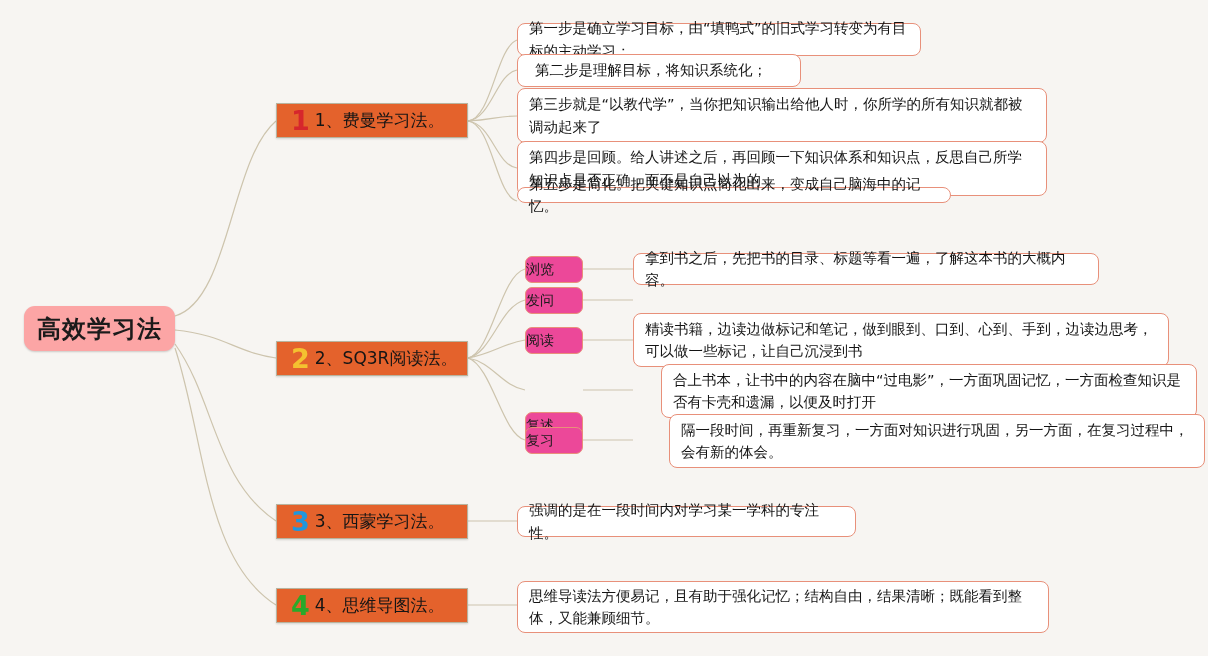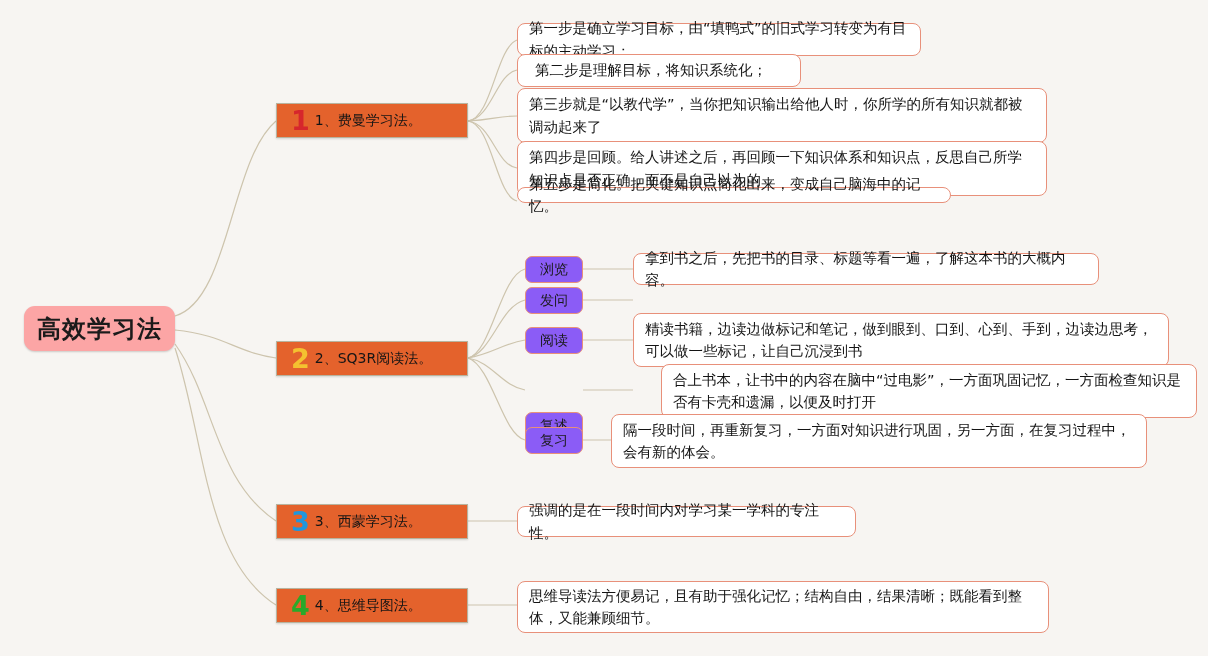--- a/index.html
+++ b/index.html
@@ -32,33 +32,33 @@
     display:flex;align-items:center;
     box-shadow:0 1px 2px rgba(0,0,0,.14);
     box-sizing:border-box;
   }
   .branch .num{
     font-size:27px;font-weight:bold;line-height:1;
     margin-left:14px;margin-right:5px;
     font-family:"DejaVu Sans","Liberation Sans",sans-serif;
   }
   .branch .btxt{
-    font-size:14px;color:#151515;font-weight:500;
+    font-size:17px;color:#151515;font-weight:500;
     font-family:"DejaVu Sans","Liberation Sans",sans-serif;
   }
   #branch-1{top:103px;}
   #branch-2{top:341px;}
   #branch-3{top:504px;}
   #branch-4{top:588px;}
 
   
   .sublabel{
     position:absolute;left:525px;width:58px;height:27px;
-    background:#8b5cf6;border:1.6px solid #e8907a;border-radius:7px;
-    display:flex;align-items:center;justify-content:center;
+    background:#ec4899;border:1.6px solid #e8907a;border-radius:7px;
+    display:flex;align-items:center;justify-content:flex-start;
     box-sizing:border-box;
   }
   .sublabel span{
     font-size:14px;color:#1a1a1a;
     font-family:"DejaVu Sans","Liberation Sans",sans-serif;
   }
 
   
   .leaf{
     position:absolute;
@@ -157,21 +157,21 @@
 
   <div class="leaf" style="left:633px;top:253px;width:466px;height:32px;">
     <p>拿到书之后，先把书的目录、标题等看一遍，了解这本书的大概内容。</p>
   </div>
   <div class="leaf" style="left:633px;top:313px;width:536px;height:54px;">
     <p>精读书籍，边读边做标记和笔记，做到眼到、口到、心到、手到，边读边思考，可以做一些标记，让自己沉浸到书</p>
   </div>
   <div class="leaf" style="left:633px;top:364px;width:536px;height:54px;margin-left:28px;">
     <p>合上书本，让书中的内容在脑中“过电影”，一方面巩固记忆，一方面检查知识是否有卡壳和遗漏，以便及时打开</p>
   </div>
-  <div class="leaf" style="left:611px;top:414px;width:536px;height:54px;">
+  <div class="leaf" style="left:669px;top:414px;width:536px;height:54px;">
     <p>隔一段时间，再重新复习，一方面对知识进行巩固，另一方面，在复习过程中，会有新的体会。</p>
   </div>
 
   <div class="branch" id="branch-3">
     <span class="num" style="color: rgb(33, 150, 221);">3</span>
     <span class="btxt">3、西蒙学习法。</span>
   </div>
   <div class="leaf" style="left:517px;top:506px;width:339px;height:31px;">
     <p>强调的是在一段时间内对学习某一学科的专注性。</p>
   </div>

